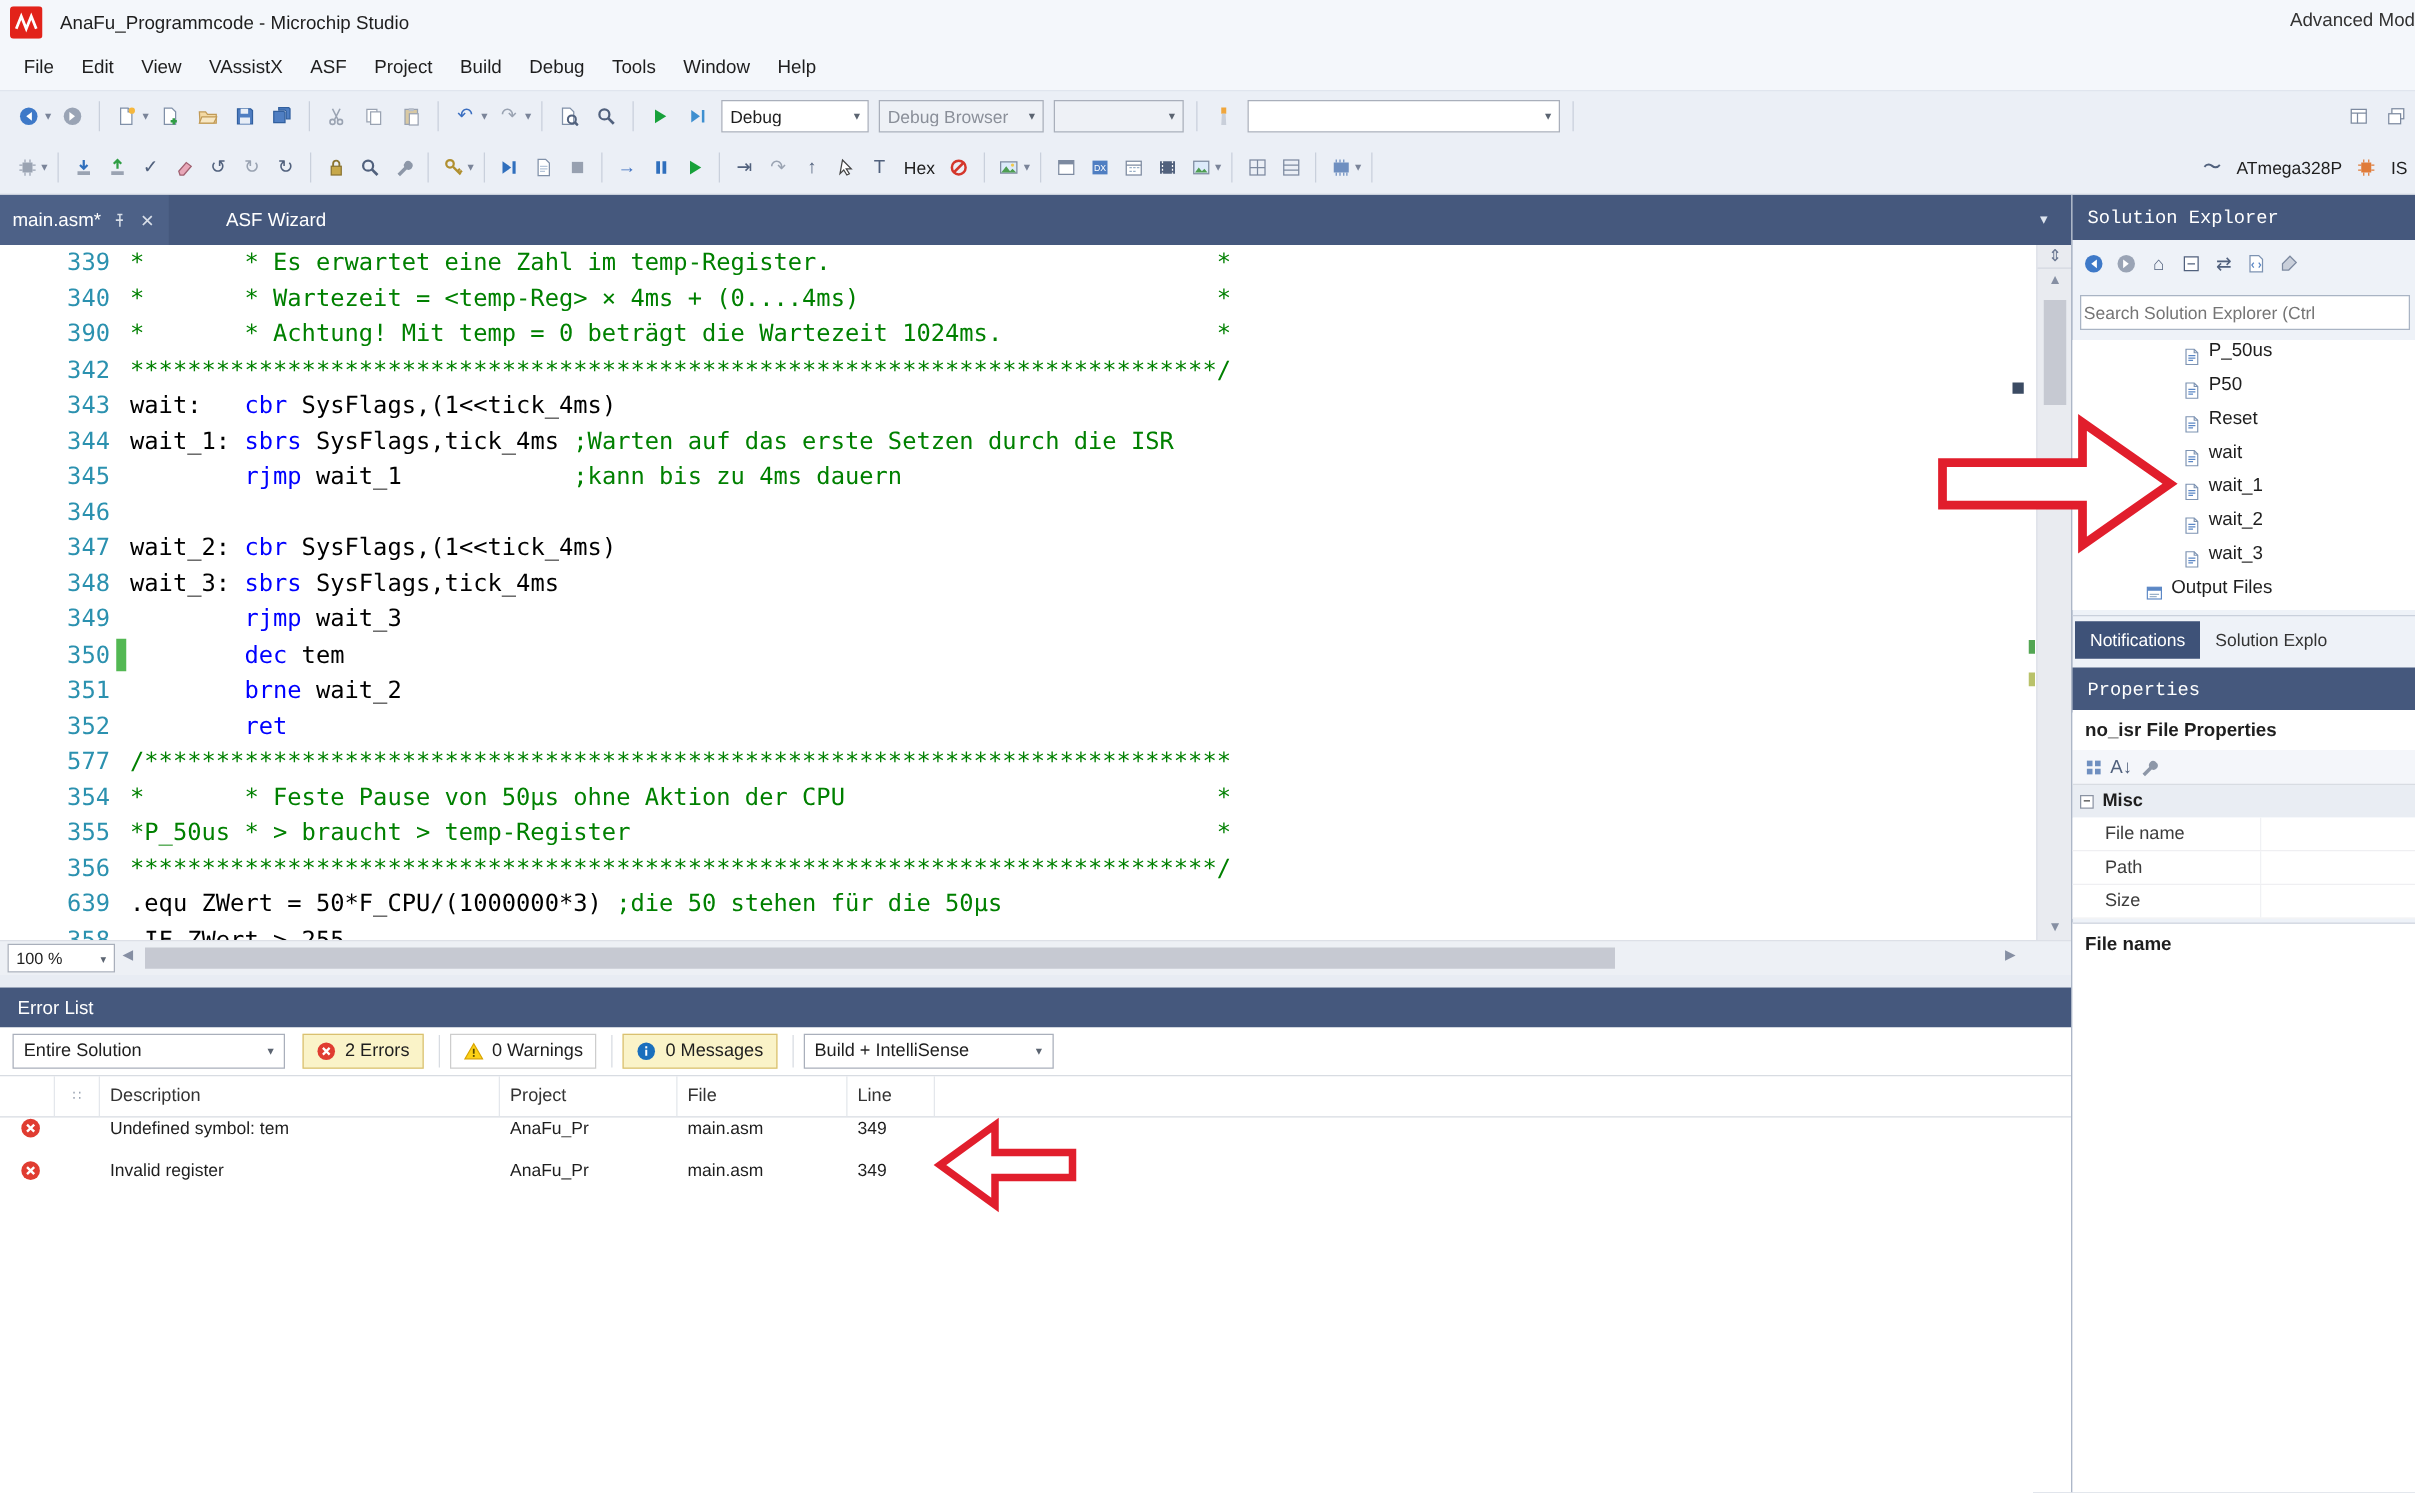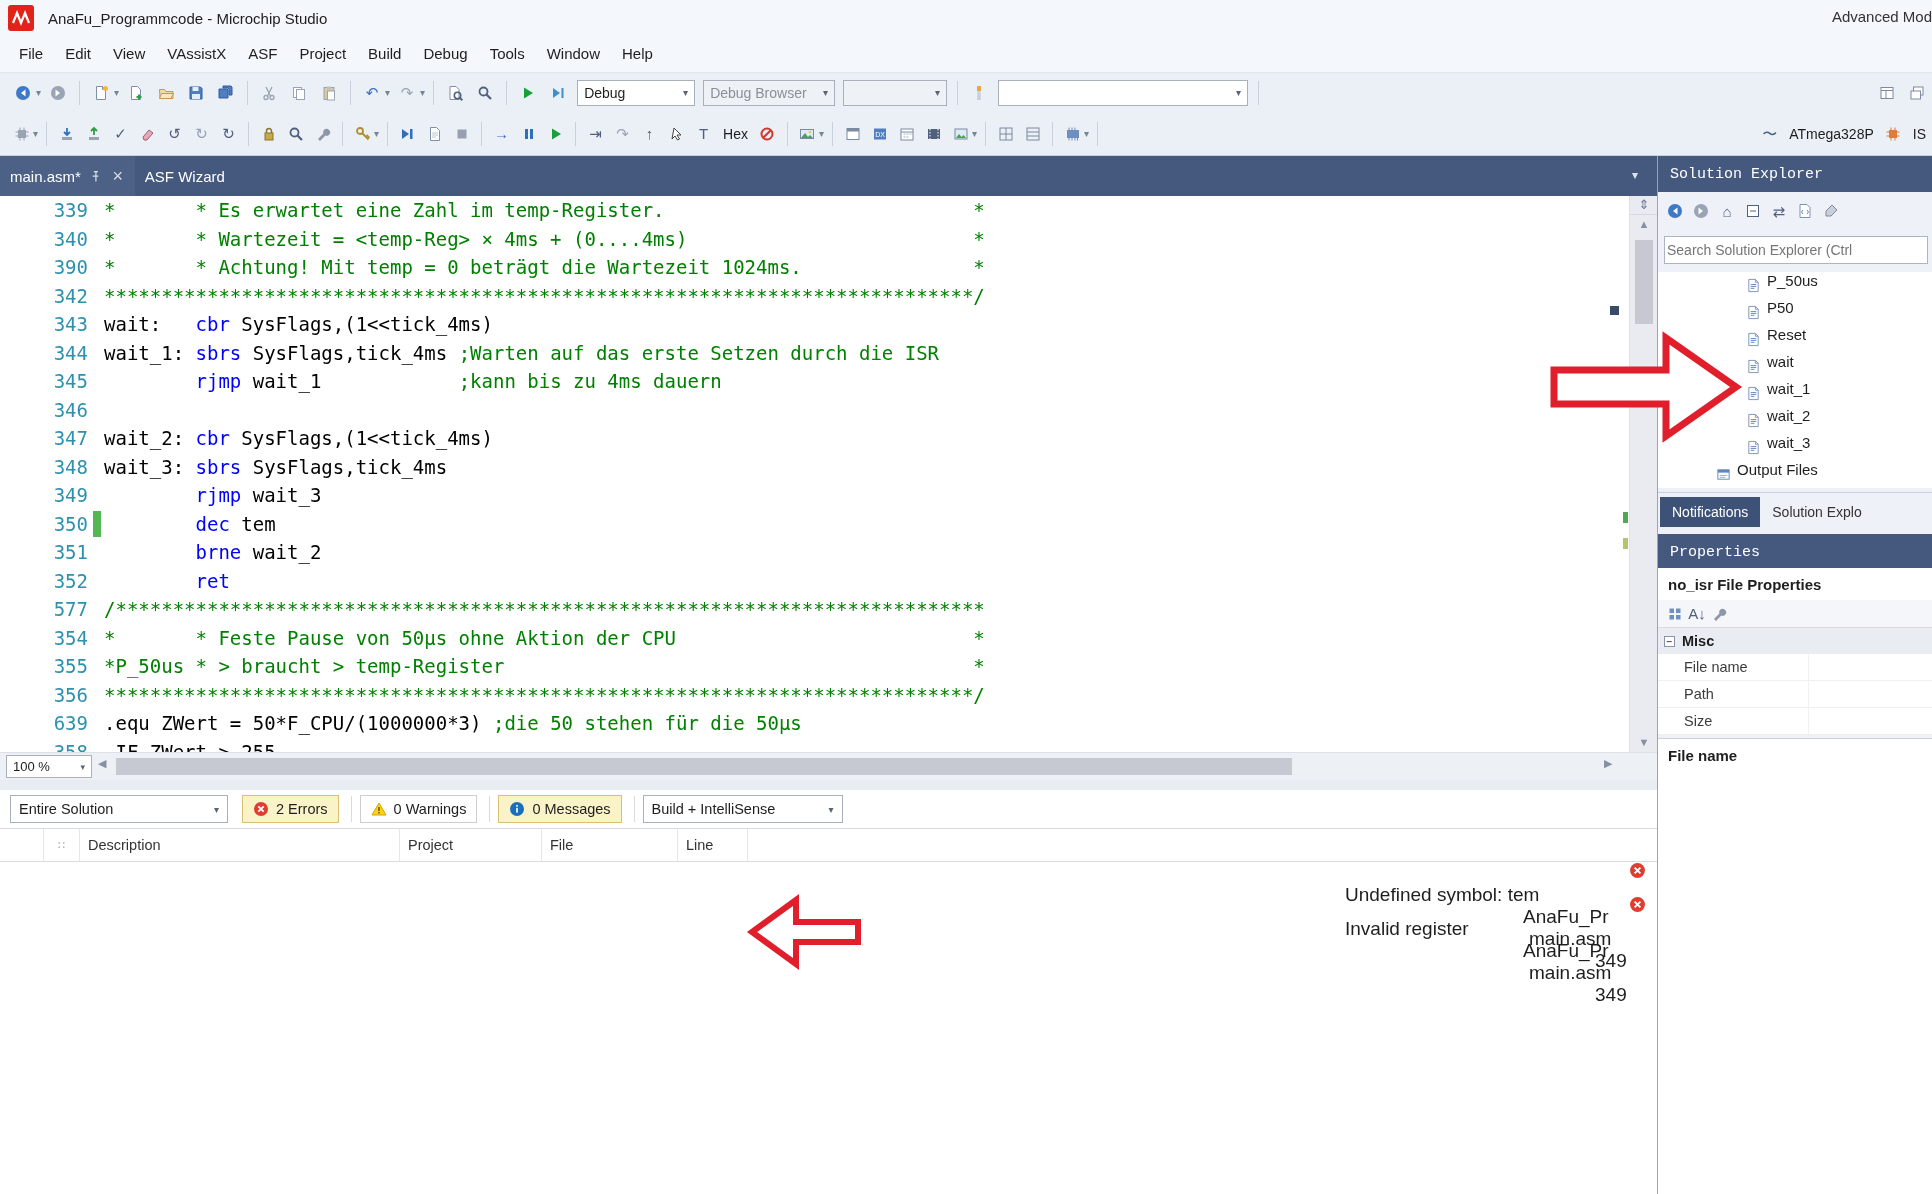--- a/index.html
+++ b/index.html
@@ -26,21 +26,21 @@
   .tsep{width:1px;height:24px;background:#C9D0DC;margin:0 6px;flex:none;}
   .tfill{flex:1;}
   .tcombo{height:26px;background:#fff;border:1px solid #A9AFBB;display:flex;align-items:center;
           padding:0 6px;font-size:14px;margin:0 4px;box-sizing:border-box;flex:none;}
   .tcombo .tclabel{flex:1;overflow:hidden;white-space:nowrap;}
   .tcombo .tccaret{color:#5b6471;font-size:10px;margin-left:4px;}
   .tcombo.dis{color:#8a8f99;background:#EEF1F6;}
   .ttext{font-size:14px;margin:0 6px;white-space:nowrap;}
 
   
-  #tabstrip{left:0;top:156px;width:1657px;height:40px;background:#45587D;display:flex;align-items:flex-end;}
+  #tabstrip{left:0;top:156px;width:1657px;height:40px;background:#45587D;display:flex;align-items:flex-end;gap:36px;}
   .dtab{height:40px;display:flex;align-items:center;padding:0 10px;color:#fff;font-size:15px;flex:none;}
   .dtab.active{background:#4D6187;}
   .tabicon{margin-left:8px;width:14px;height:14px;display:flex;align-items:center;justify-content:center;color:#D8DEE8;font-size:14px;}
   #tabchev{position:absolute;right:18px;top:12px;color:#DDE4EF;font-size:12px;}
 
   
   #editor{left:0;top:196px;width:1629px;height:556px;background:#fff;overflow:hidden;}
   .cl{display:flex;height:28.5px;line-height:28.5px;font-family:"DejaVu Sans Mono",monospace;font-size:19px;white-space:pre;}
   .ln{width:88px;text-align:right;color:#2B91AF;flex:none;}
   .chg{width:16px;flex:none;position:relative;}
@@ -73,21 +73,21 @@
   .elcombo .tccaret{margin-left:auto;color:#5b6471;font-size:10px;}
   .eltoggle{height:28px;border:1px solid #CDCDCD;background:#fff;display:flex;align-items:center;
             font-size:14.5px;padding:0 10px;box-sizing:border-box;margin-right:4px;}
   .eltoggle.on{background:#FAF3C8;border-color:#D9C070;}
   .eltoggle .bicon{width:16px;height:16px;margin-right:7px;flex:none;}
   .elvsep{width:1px;height:26px;background:#D8DCE2;margin:0 8px;}
   #elheader{height:32px;border-bottom:1px solid #D8DCE2;display:flex;align-items:center;font-size:14.5px;color:#333;}
   .hc{height:32px;line-height:32px;border-right:1px solid #E4E7EC;box-sizing:border-box;padding-left:8px;flex:none;}
   .c-i1{width:44px;} .c-i2{width:36px;text-align:center;padding-left:0;}
   .c-desc{width:320px;} .c-proj{width:142px;} .c-file{width:136px;} .c-line{width:70px;}
-  .erow{height:34px;display:flex;align-items:flex-end;font-size:19px;color:#1e1e1e;flex-direction:column;}
+  .erow{height:34px;display:flex;align-items:flex-start;font-size:14px;color:#1e1e1e;}
   .ec{flex:none;padding-left:8px;box-sizing:border-box;white-space:nowrap;overflow:hidden;}
   .eicon{width:17px;height:17px;margin-left:8px;}
   .gripicn{color:#9aa3b2;font-size:11px;}
 
   
   #rightpanel{left:1657px;top:156px;width:275px;height:1038px;background:#EEF2F8;border-left:1px solid #98A4B8;box-sizing:border-box;}
   .ptitle{position:absolute;left:0;width:274px;height:36px;background:#45587D;color:#fff;font-size:15px;
           display:flex;align-items:center;padding-left:12px;box-sizing:border-box;font-family:Liberation Mono, monospace;}
   #setb{position:absolute;left:0;top:36px;width:274px;height:38px;display:flex;align-items:center;padding-left:4px;box-sizing:border-box;}
   #setb .tbtn{width:26px;height:26px;}
@@ -632,20 +632,23 @@
       <span>100 %</span>
       <span class="tccaret">▾</span>
     </div>
     <span id="hleft">◀</span>
     <div id="hthumb"></div>
     <span id="hright">▶</span>
   </div>
   <div id="panelgap" class="abs"></div>
 
   <div id="errorlist" class="abs">
+    <div id="eltitle">
+      <span>Error List</span>
+    </div>
     <div id="elfilter">
       <div class="elcombo" style="width:218px;">
         <span>Entire Solution</span>
         <span class="tccaret">▾</span>
       </div>
       <div class="eltoggle on">
         <span class="bicon"><svg width="16" height="16" viewBox="0 0 16 16">
               <circle cx="8" cy="8" r="7" fill="#E03C31"></circle>
               <path d="M5.3 5.3l5.4 5.4M10.7 5.3l-5.4 5.4" stroke="#fff" stroke-width="1.8"></path>
             </svg></span>

